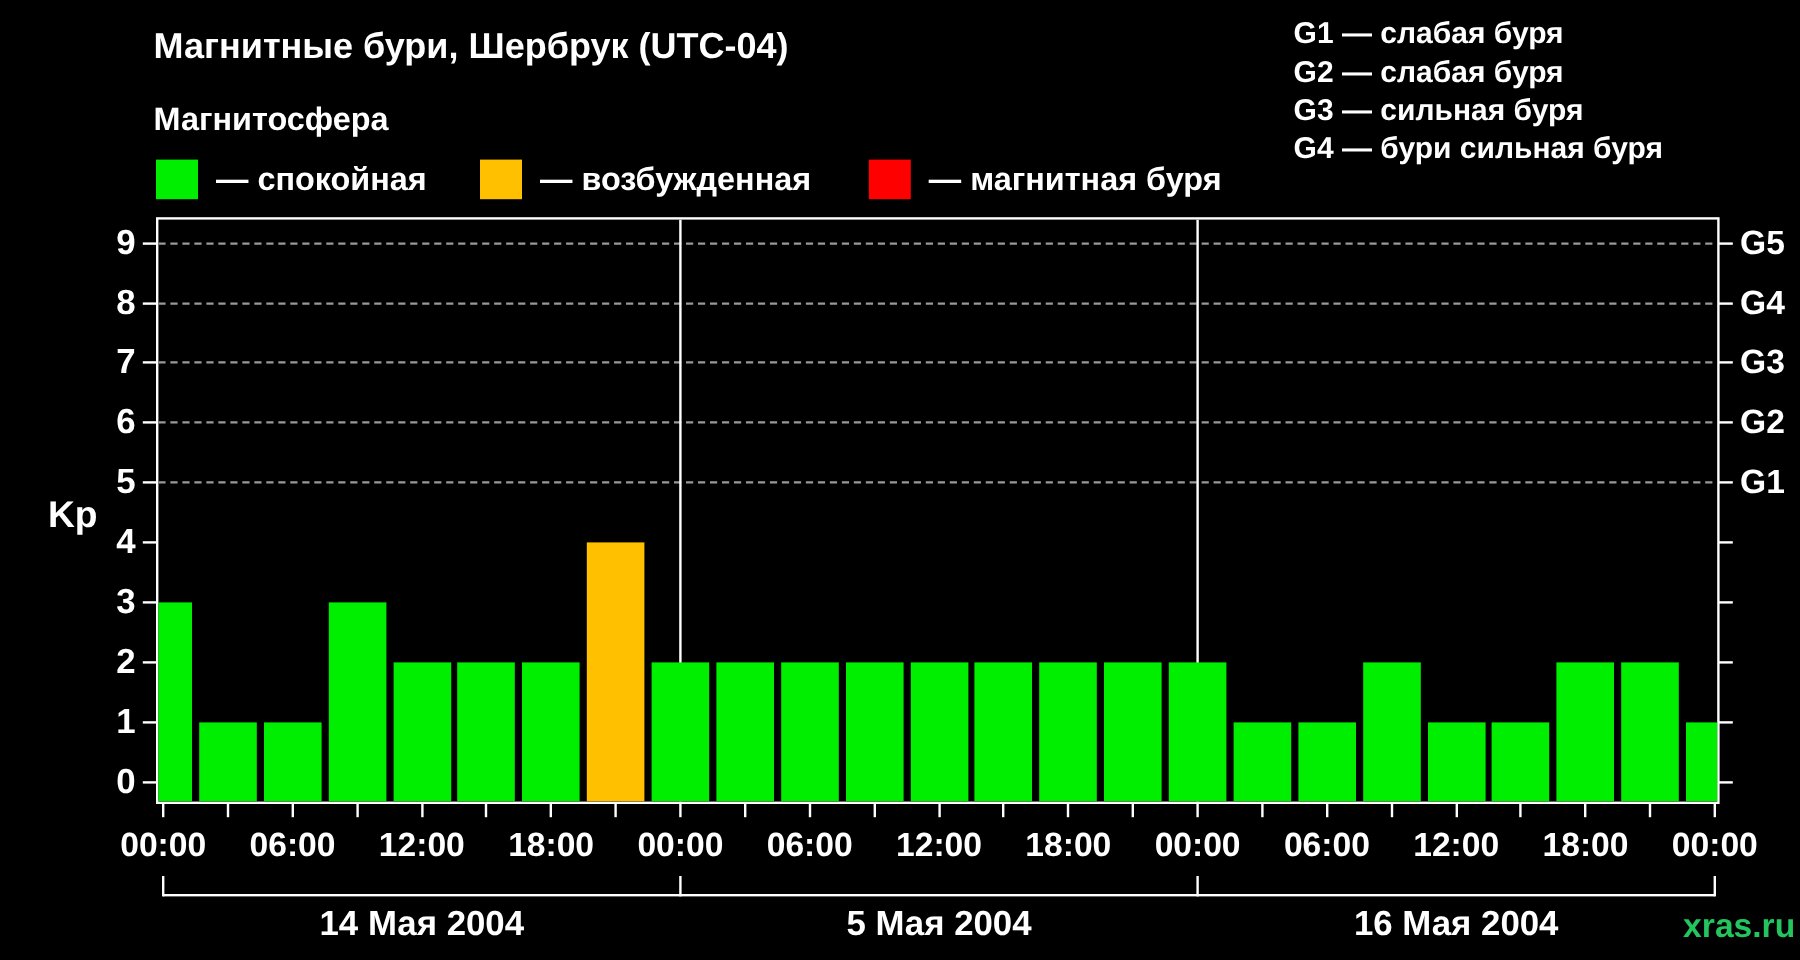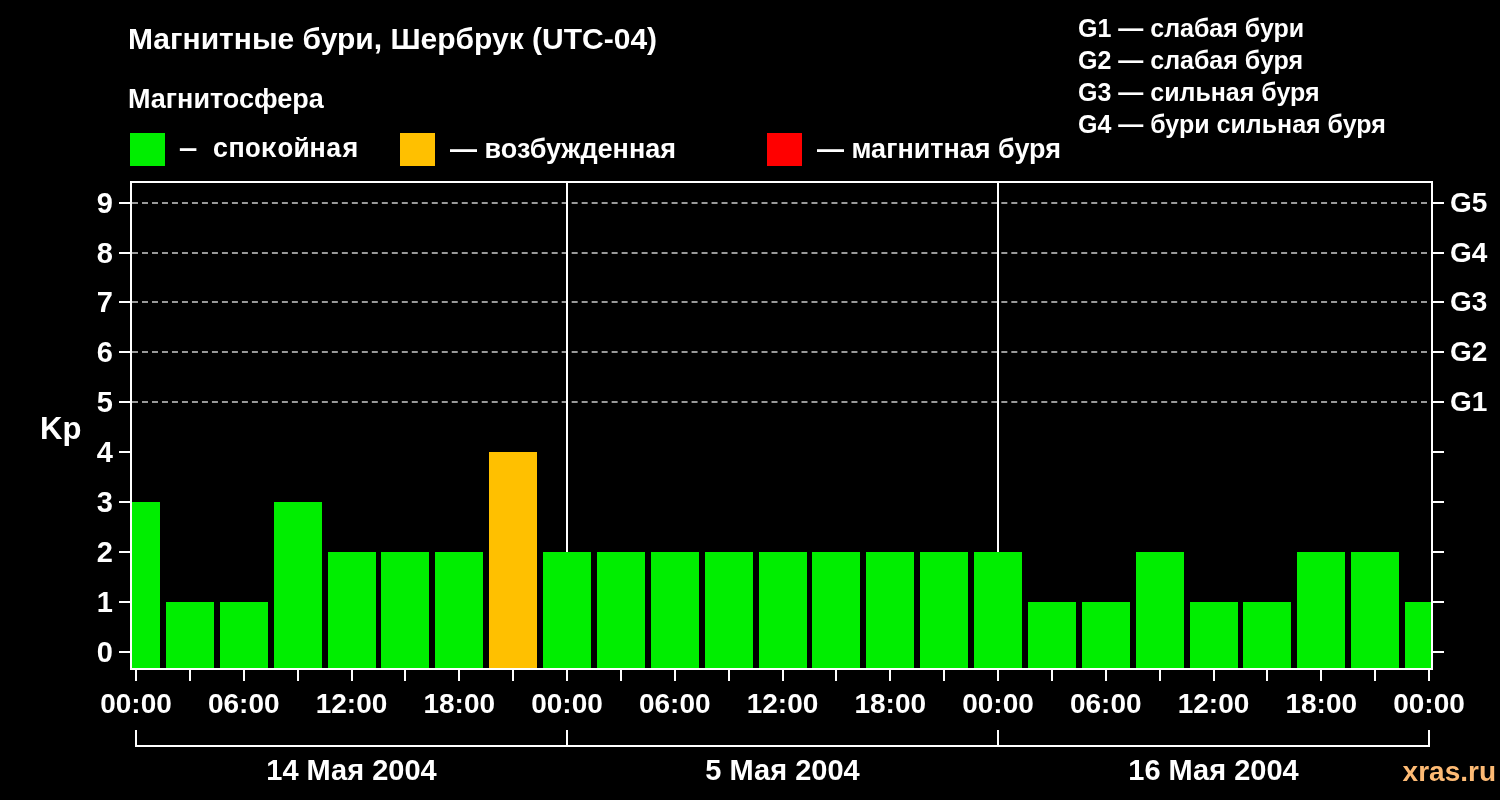--- a/index.html
+++ b/index.html
@@ -21,44 +21,44 @@
   .tick{background:#fff;}
   .y-tick{width:12px;height:2px;}
   .x-tick{width:2px;height:11px;}
   .y-label{width:58px;text-align:right;font-size:29px;line-height:34px;}
   .g-label{width:70px;text-align:left;font-size:28px;line-height:32px;}
   .x-label{width:96px;text-align:center;font-size:28px;line-height:28px;}
   #kp-label{left:40px;top:411px;font-size:31px;}
   .bracket-line{height:2px;background:#fff;}
   .bracket-riser{width:2px;height:17px;background:#fff;}
   .day-label{width:320px;text-align:center;font-size:29px;line-height:32px;}
-  #watermark{left:1340px;top:756px;width:156px;text-align:right;font-size:28px;color:#fdba74;}
+  #watermark{left:1340px;top:756px;width:156px;text-align:right;font-size:28px;color:#22c55e;}
 </style>
 </head>
 <body>
 
 <div id="stage">
   <div class="abs" id="chart-title">Магнитные бури, Шербрук (UTC-04)</div>
   <div class="abs" id="chart-subtitle">Магнитосфера</div>
   <div class="abs" id="legend">
-      <div class="abs legend-item" style="left: 130px; font-family: Liberation Mono, monospace;">
+      <div class="abs legend-item" style="left: 130px;">
         <span class="legend-swatch" style="background: rgb(0, 238, 0);"></span>
         <span class="legend-label">— спокойная</span>
       </div>
       <div class="abs legend-item" style="left: 400px;">
         <span class="legend-swatch" style="background: rgb(255, 192, 0);"></span>
         <span class="legend-label">— возбужденная</span>
       </div>
-      <div class="abs legend-item" style="left: 767px;">
+      <div class="abs legend-item" style="left: 724px;">
         <span class="legend-swatch" style="background: rgb(255, 0, 0);"></span>
         <span class="legend-label">— магнитная буря</span>
       </div>
     </div>
   <div class="abs" id="g-legend">
-      <div>G1 — слабая бури</div>
+      <div>G1 — слабая буря</div>
       <div>G2 — слабая буря</div>
       <div>G3 — сильная буря</div>
       <div>G4 — бури сильная буря</div>
     </div>
   <div class="abs" id="kp-label">Kp</div>
   <div class="abs" id="plot">
       <div class="abs gridline" style="left: 0px; top: 218.2px; width: 1295px; height: 0px; border-top-color: rgb(153, 153, 153);"></div>
       <div class="abs gridline" style="left: 0px; top: 168.3px; width: 1295px; height: 0px; border-top-color: rgb(153, 153, 153);"></div>
       <div class="abs gridline" style="left: 0px; top: 118.4px; width: 1295px; height: 0px; border-top-color: rgb(153, 153, 153);"></div>
       <div class="abs gridline" style="left: 0px; top: 68.5px; width: 1295px; height: 0px; border-top-color: rgb(153, 153, 153);"></div>

